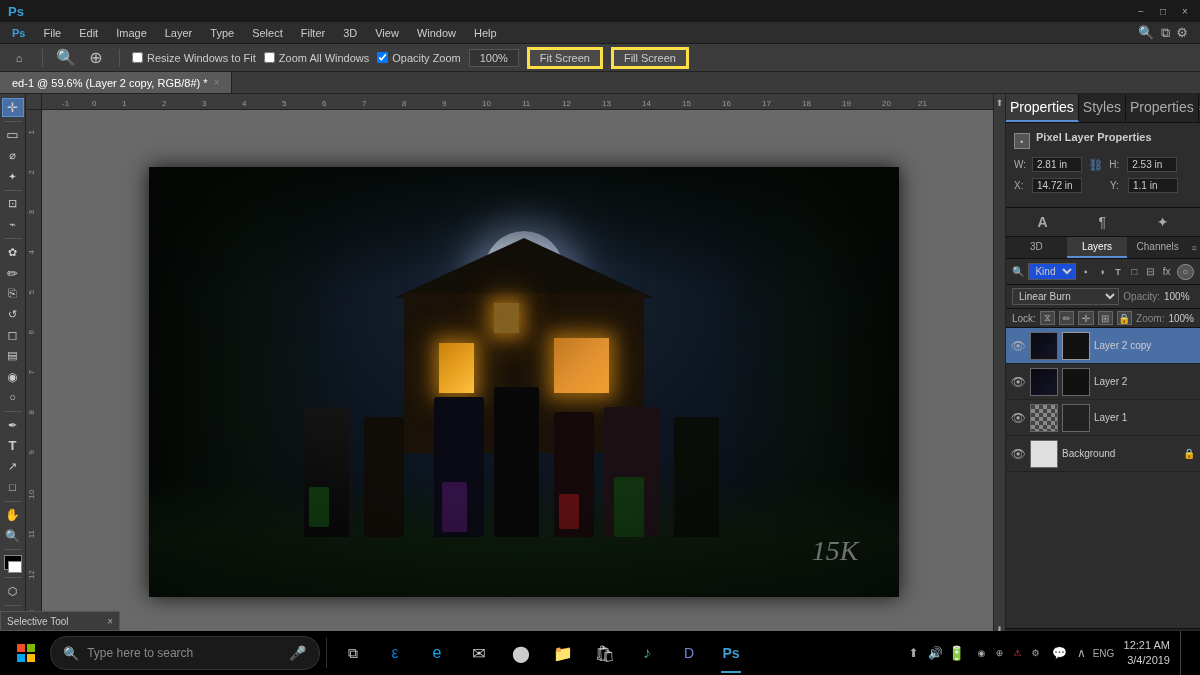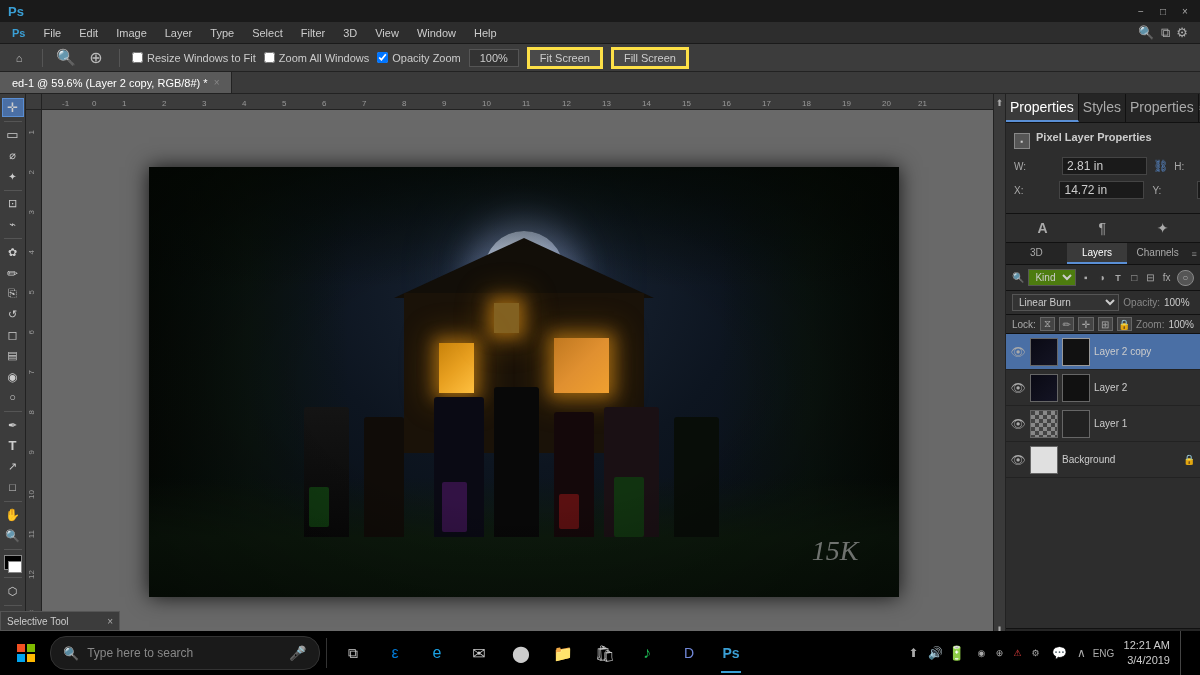--- a/index.html
+++ b/index.html
@@ -361,24 +361,23 @@
       gap: 4px;
       margin-bottom: 6px;
       font-size: 10px;
       color: #aaa;
     }
     .prop-label { width: 14px; }
     .prop-input {
       background: #1a1a1a;
       border: 1px solid #444;
       color: #ccc;
-      font-size: 12px;
+      font-size: 10px;
       padding: 1px 4px;
-      width: 85px;
-      margin-left: 32px;
+      width: 50px;
     }
     .prop-link { color: #5a8fd5; font-size: 12px; cursor: pointer; margin: 0 2px; }
 
     
     #layers-section {
       flex: 1;
       display: flex;
       flex-direction: column;
       overflow: hidden;
     }
@@ -398,21 +397,21 @@
     .layers-tab.active { background: #3a3a3a; color: #fff; border-bottom: 2px solid #5a8fd5; }
 
     #layers-controls {
       padding: 4px 6px;
       display: flex;
       align-items: center;
       gap: 4px;
       border-bottom: 1px solid #111;
     }
     .layers-kind-select {
-      background: #4d7c0f;
+      background: #1d4ed8;
       border: 1px solid #555;
       color: #ccc;
       font-size: 10px;
       padding: 1px 2px;
       width: 60px;
     }
     .layer-ctrl-btn {
       width: 16px;
       height: 16px;
       display: flex;

